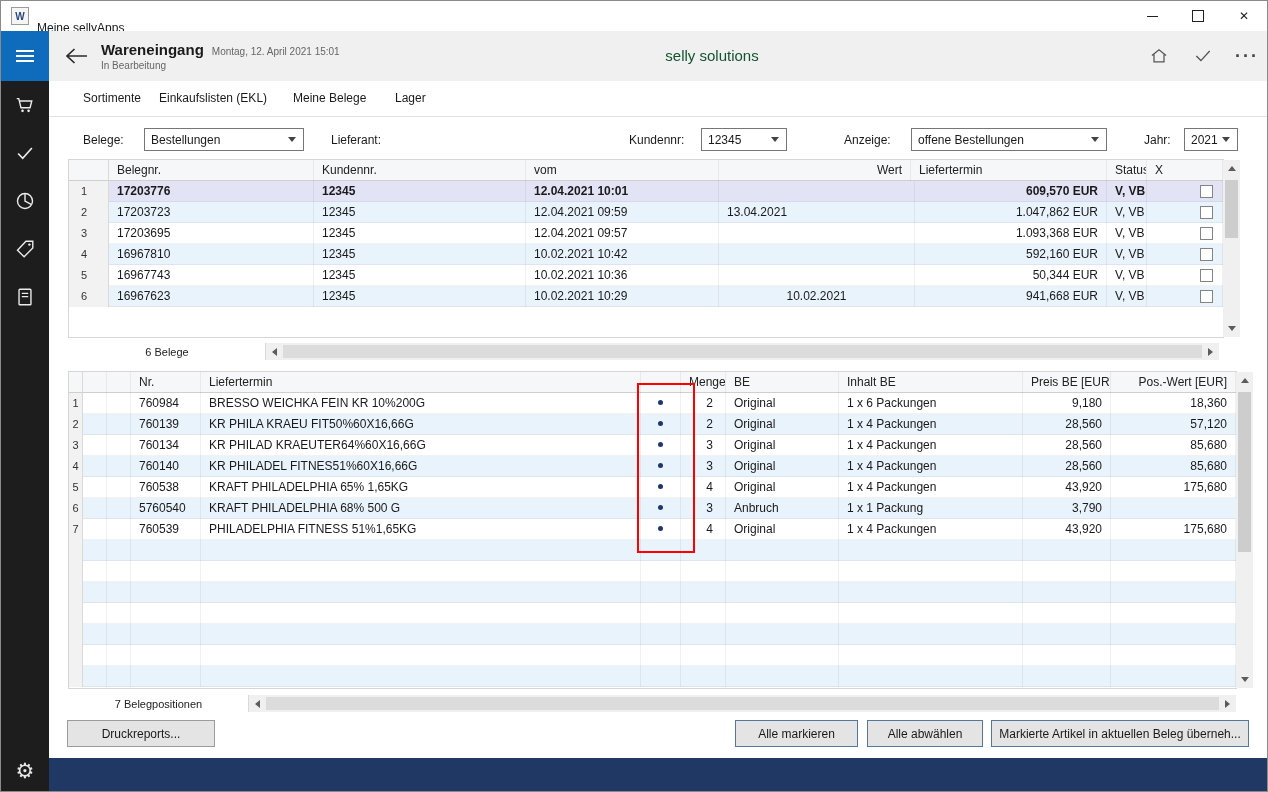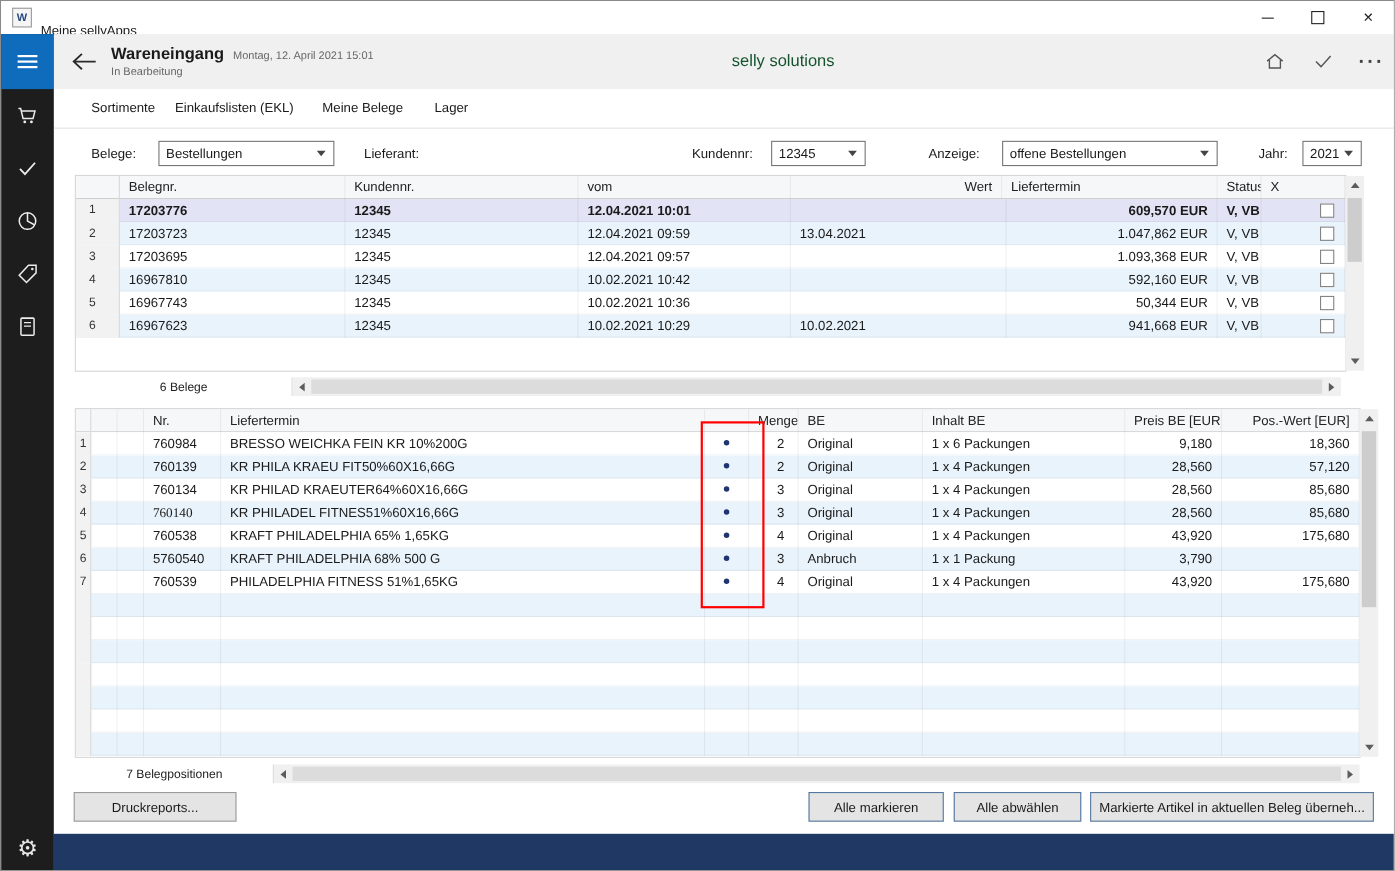--- a/index.html
+++ b/index.html
@@ -292,21 +292,21 @@
           <div class="cell" style="width: 40px; text-align: left;">V, VB</div>
           <div class="cell cbcell" style="width: 76px; text-align: left;">
             <span class="cb"></span>
           </div>
         </div>
         <div class="trow alt">
           <div class="cell gcell" style="width: 40px; text-align: left; padding: 0px 0px 0px 12px;">6</div>
           <div class="cell" style="width: 205px; text-align: left;">16967623</div>
           <div class="cell" style="width: 212px; text-align: left;">12345</div>
           <div class="cell" style="width: 193px; text-align: left;">10.02.2021 10:29</div>
-          <div class="cell" style="width: 196px; text-align: left;">10.02.2021</div>
+          <div class="cell" style="width: 196px; text-align: center;">10.02.2021</div>
           <div class="cell" style="width: 192px; text-align: right;">941,668 EUR</div>
           <div class="cell" style="width: 40px; text-align: left;">V, VB</div>
           <div class="cell cbcell" style="width: 76px; text-align: left;">
             <span class="cb"></span>
           </div>
         </div>
       </div>
     <div class="vscroll" style="left:1174px;top:43px;height:177px">
       <div class="arr" style="top:0">
           <span class="tri-up"></span>
@@ -379,21 +379,21 @@
           <div class="cell" style="width: 45px; text-align: right; padding-right: 12px;">3</div>
           <div class="cell" style="width: 113px; text-align: left;">Original</div>
           <div class="cell" style="width: 184px; text-align: left;">1 x 4 Packungen</div>
           <div class="cell" style="width: 88px; text-align: right;">28,560</div>
           <div class="cell" style="width: 125px; text-align: right;">85,680</div>
         </div>
         <div class="trow alt">
           <div class="cell gcell" style="width: 14px; text-align: center;">4</div>
           <div class="cell" style="width: 24px; text-align: left;"></div>
           <div class="cell" style="width: 24px; text-align: left;"></div>
-          <div class="cell" style="width: 70px; text-align: left; font-family: Liberation Serif, serif;">760140</div>
+          <div class="cell" style="width: 70px; text-align: left;">760140</div>
           <div class="cell" style="width: 440px; text-align: left;">KR PHILADEL FITNES51%60X16,66G</div>
           <div class="cell" style="width: 40px; text-align: center;"><span class="dot"></span></div>
           <div class="cell" style="width: 45px; text-align: right; padding-right: 12px;">3</div>
           <div class="cell" style="width: 113px; text-align: left;">Original</div>
           <div class="cell" style="width: 184px; text-align: left;">1 x 4 Packungen</div>
           <div class="cell" style="width: 88px; text-align: right;">28,560</div>
           <div class="cell" style="width: 125px; text-align: right;">85,680</div>
         </div>
         <div class="trow">
           <div class="cell gcell" style="width: 14px; text-align: center;">5</div>

